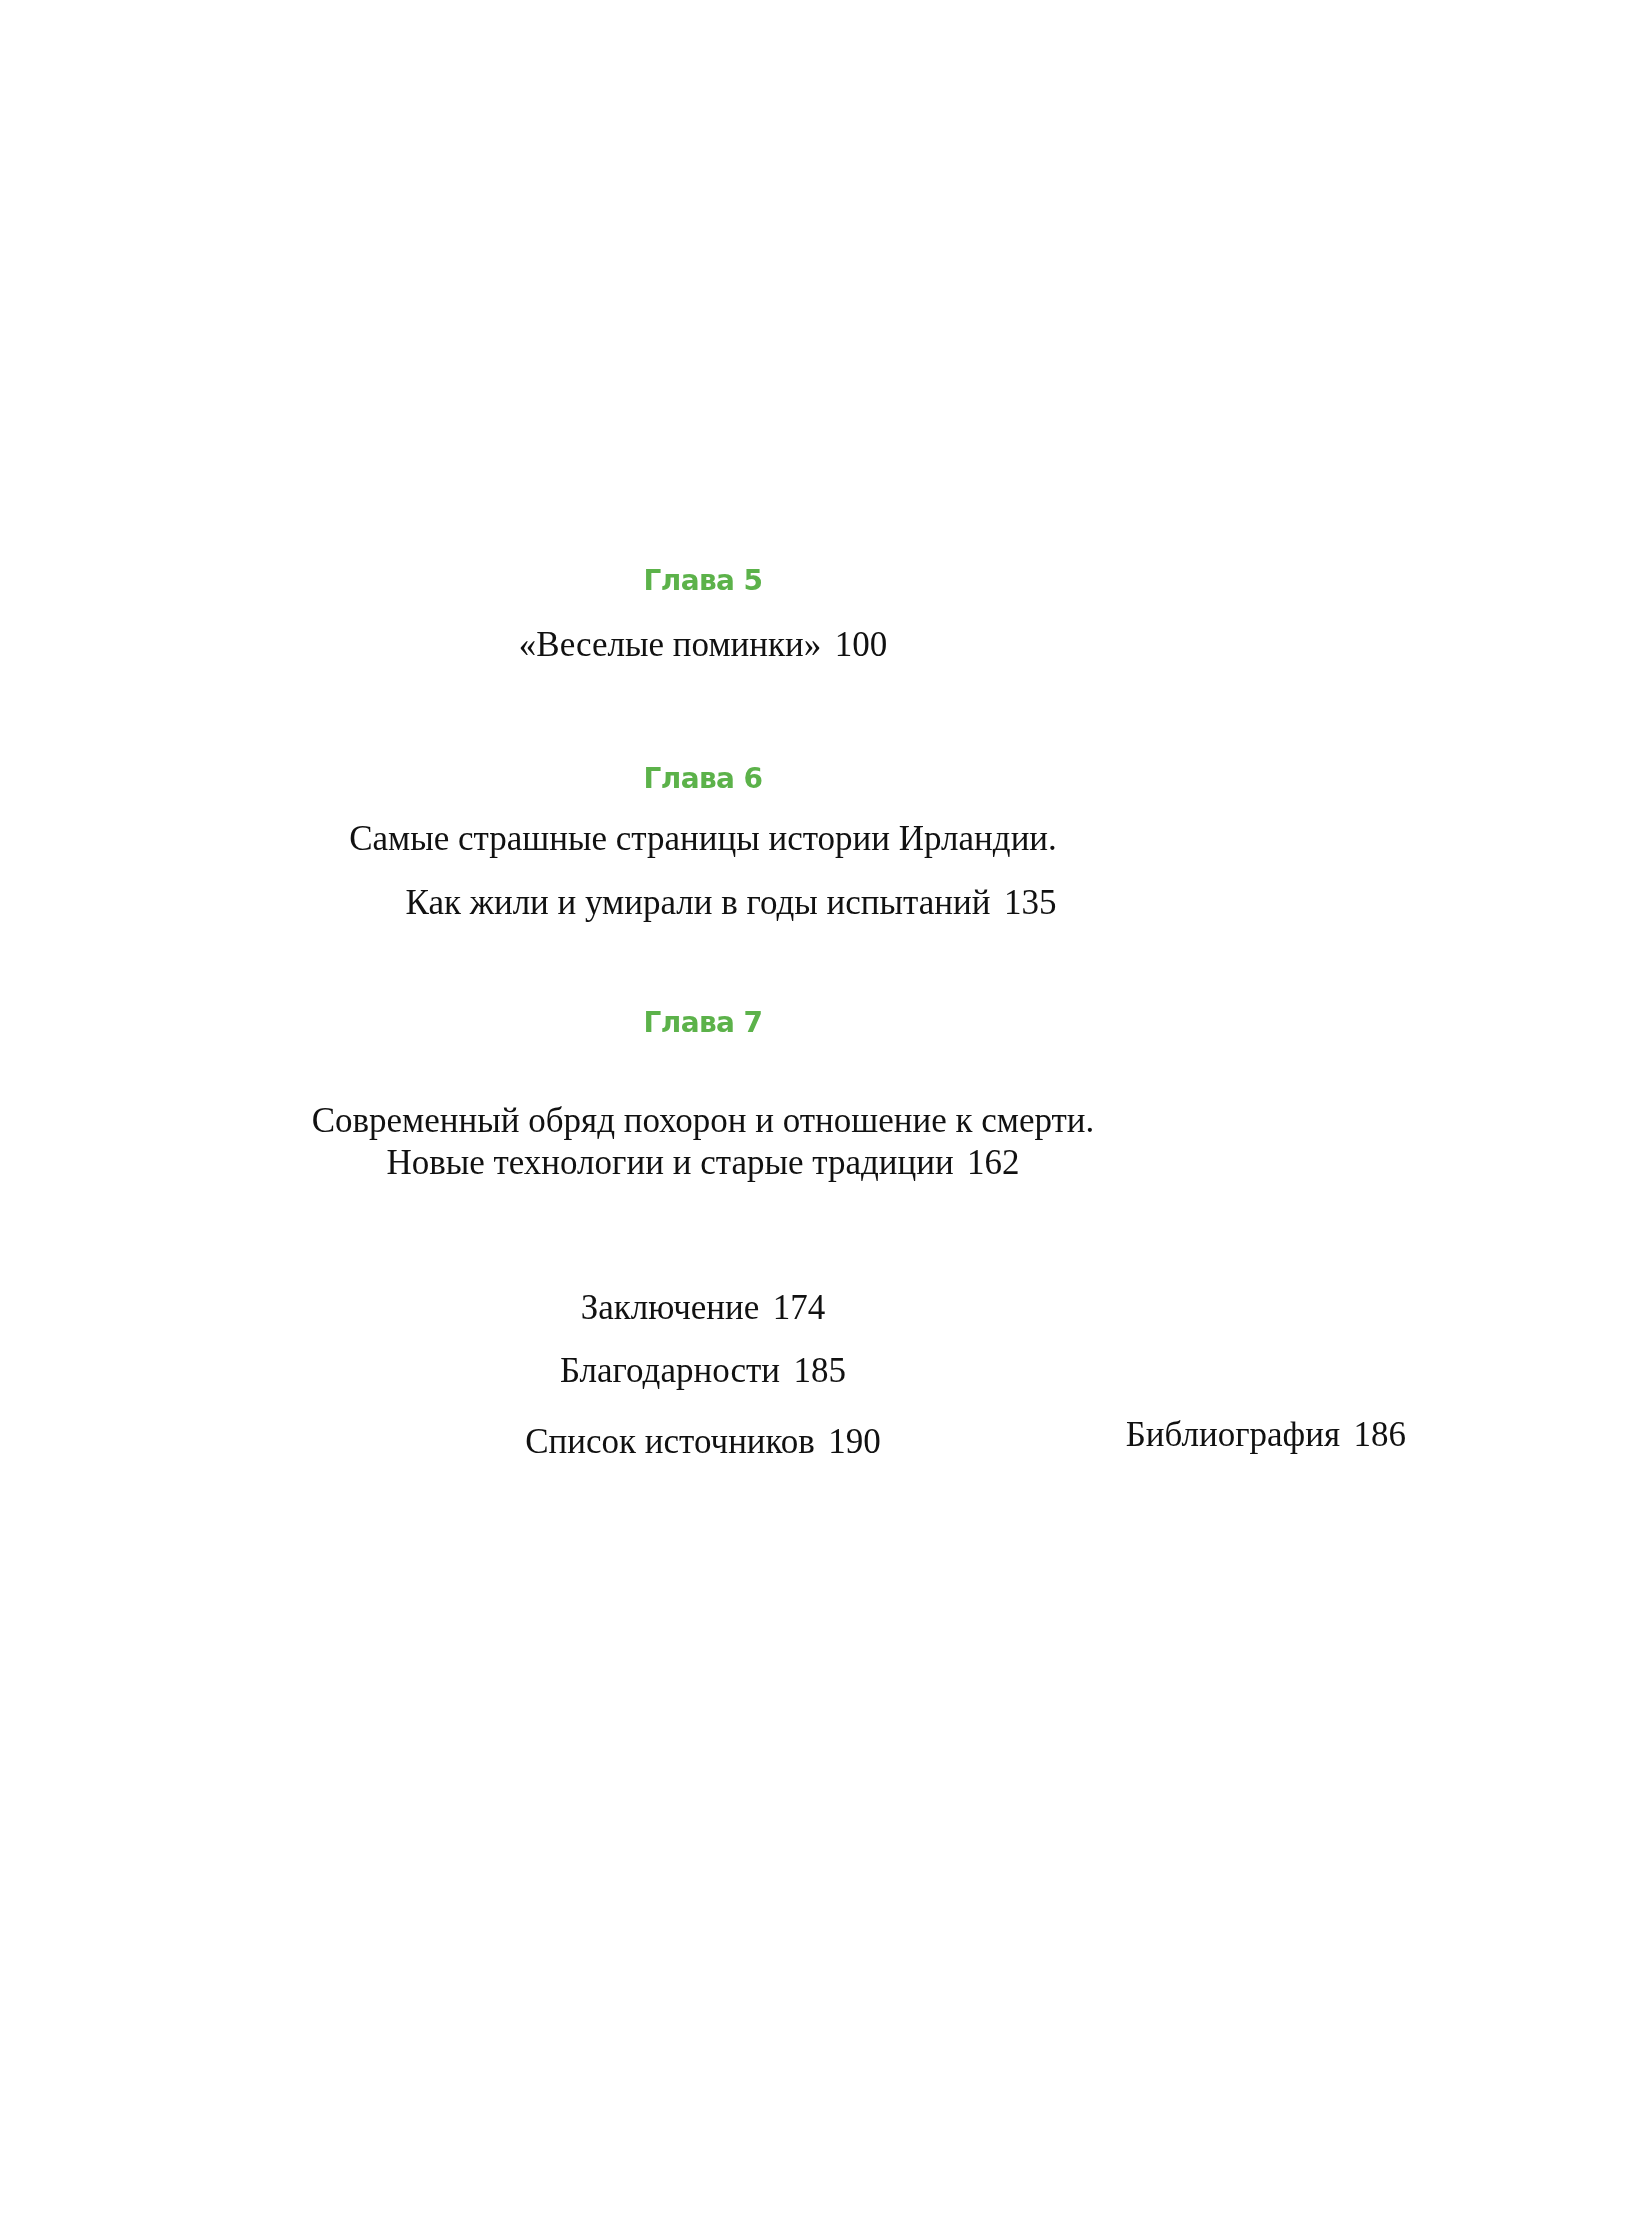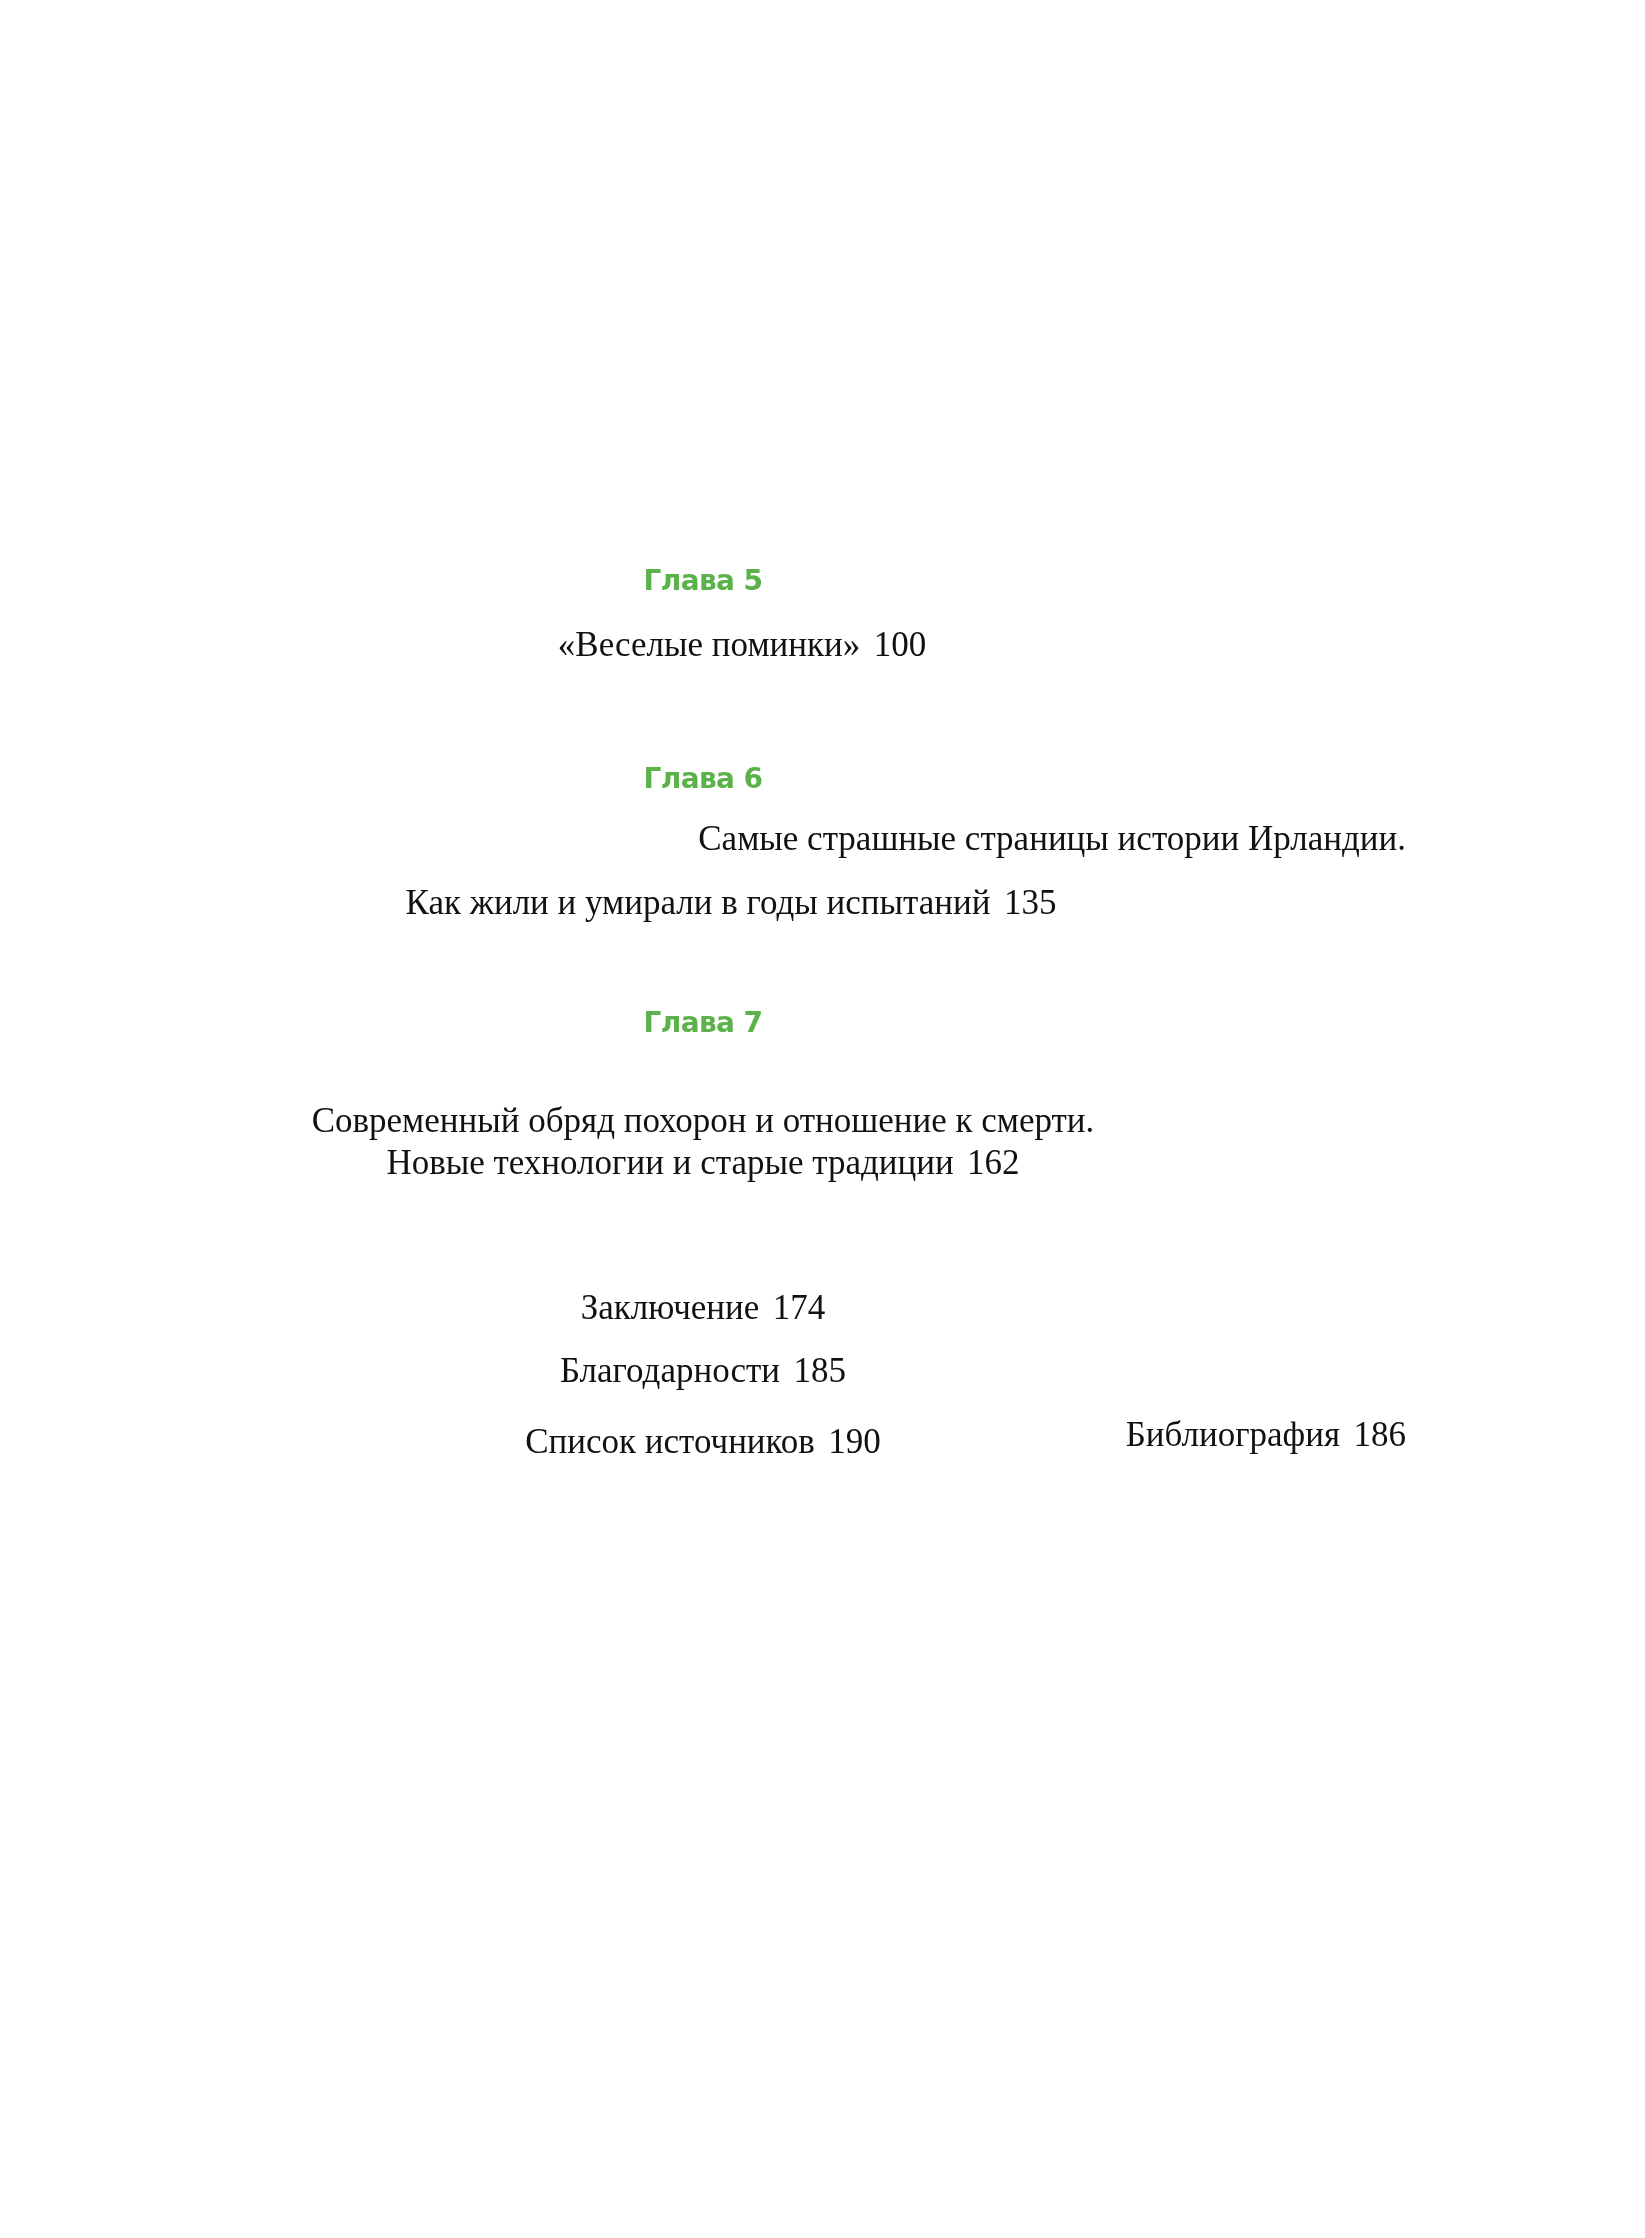--- a/index.html
+++ b/index.html
@@ -18,26 +18,26 @@
     font-size: 35px; color: #111111;
   }
   .page { margin-left: 13.4px; }
 </style>
 </head>
 <body>
 
 <div>
 
   <div class="line chapter" style="top:564px;">Глава 5</div>
-  <div class="line entry" style="top:625px;padding-left:39px;">
+  <div class="line entry" style="top:625px;">
     <span>«Веселые поминки»</span><span class="page">100</span>
   </div>
 
   <div class="line chapter" style="top:762px;">Глава 6</div>
-  <div class="line entry" style="top:819px;text-align:right;">
+  <div class="line entry" style="top:819px;">
     <span>Самые страшные страницы истории Ирландии.</span>
   </div>
   <div class="line entry" style="top:883px;padding-left:28px;">
     <span>Как жили и умирали в годы испытаний</span><span class="page">135</span>
   </div>
 
   <div class="line chapter" style="top:1006px;">Глава 7</div>
   <div class="line entry" style="top:1065px;margin-top:36px;">
     <span>Современный обряд похорон и отношение к смерти.</span>
   </div>

